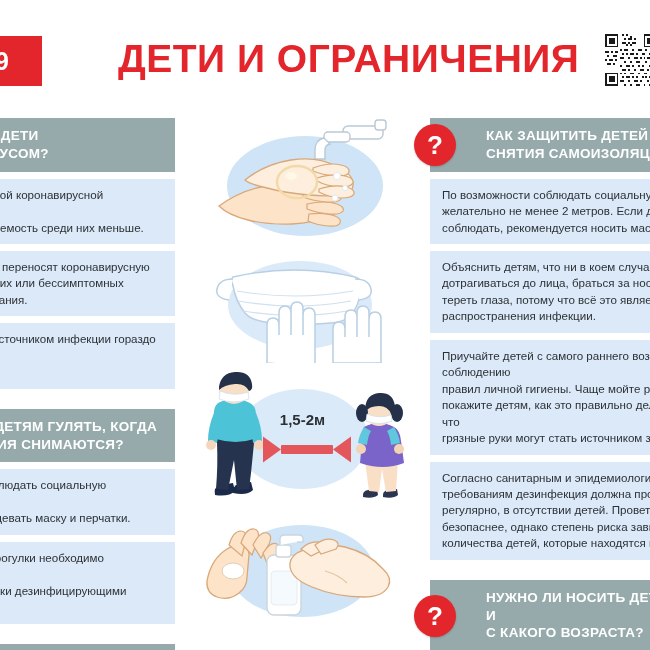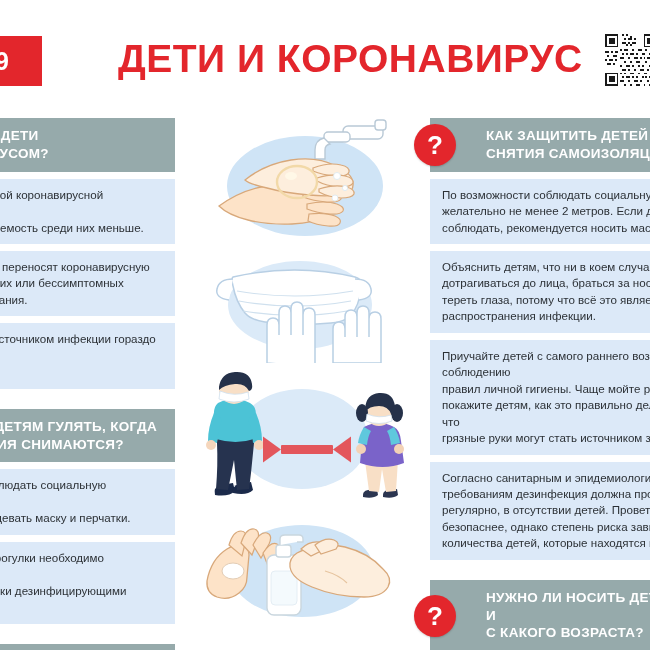--- a/index.html
+++ b/index.html
@@ -142,21 +142,21 @@
 <body>
 
 <div class="poster">
 
   <div class="header">
 
     <div class="badge">
       <span class="badge-text">19</span>
     </div>
 
-    <div class="title">ДЕТИ И КОРОНАВИРУС</div>
+    <div class="title">ДЕТИ И ОГРАНИЧЕНИЯ</div>
 
     <div class="qr">
       <svg width="56" height="56" viewBox="0 0 29 29" shape-rendering="crispEdges" aria-hidden="true">
         <rect width="29" height="29" fill="#ffffff"></rect>
         <g fill="#1a1a1a">
           <rect x="1" y="1" width="7" height="1"></rect>
             <rect x="1" y="7" width="7" height="1"></rect>
           <rect x="1" y="1" width="1" height="7"></rect>
             <rect x="7" y="1" width="1" height="7"></rect>
           <rect x="3" y="3" width="3" height="3"></rect>
@@ -390,20 +390,21 @@
           <ellipse cx="212" cy="48" rx="6" ry="9" fill="#253149"></ellipse>
           <path d="M182 49 q12 5 24 1 l1 6 q-13 5-26 0 z" fill="#ffffff" stroke="#cfe0ee" stroke-width="0.8"></path>
         </g>
 
         <g fill="#e3565c">
           <rect x="96" y="80" width="52" height="9" rx="1"></rect>
           <path d="M96 84.5 l-18 -13 v26 z"></path>
           <path d="M148 84.5 l18 -13 v26 z"></path>
         </g>
       </svg>
+      <div class="dist-label">1,5-2м</div>
     </div>
 
     <div class="ill">
       <svg width="235" height="130" viewBox="0 0 235 130" aria-hidden="true">
         <ellipse cx="117" cy="62" rx="72" ry="46" fill="#cfe4f6"></ellipse>
 
         <path d="M22 72 q4-22 20-32 q10-6 18-2 q4 2 4 8 l-2 22 q0 10-8 16 q-10 8-22 4 q-11-4-10-16 z" fill="#fde3c8" stroke="#d8a87a" stroke-width="1.3"></path>
         <g fill="#fde3c8" stroke="#d8a87a" stroke-width="1.2">
           <path d="M44 36 q4-14 12-14 q6 0 5 9 l-4 16 z"></path>
           <path d="M56 34 q5-15 13-14 q6 1 4 10 l-6 16 z"></path>

